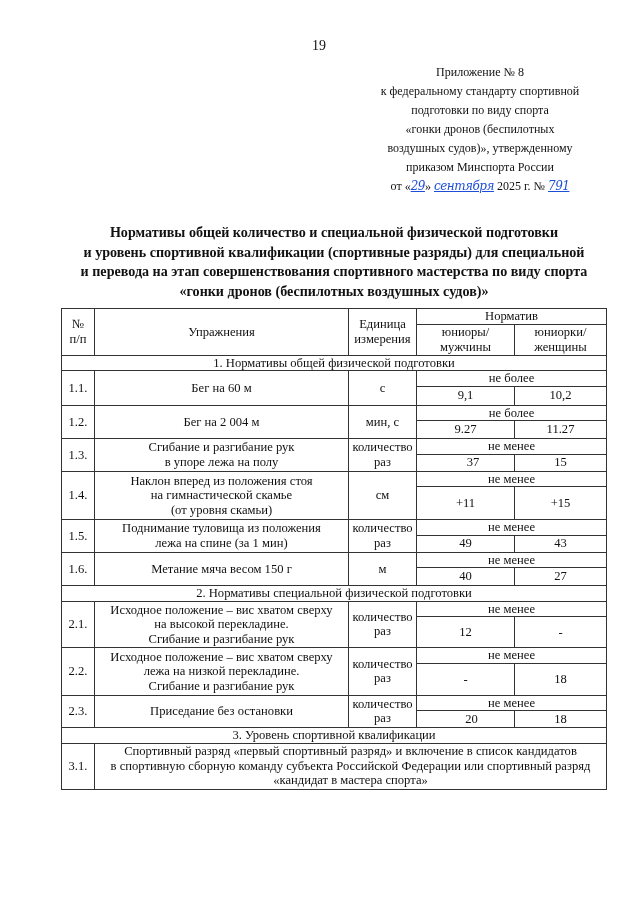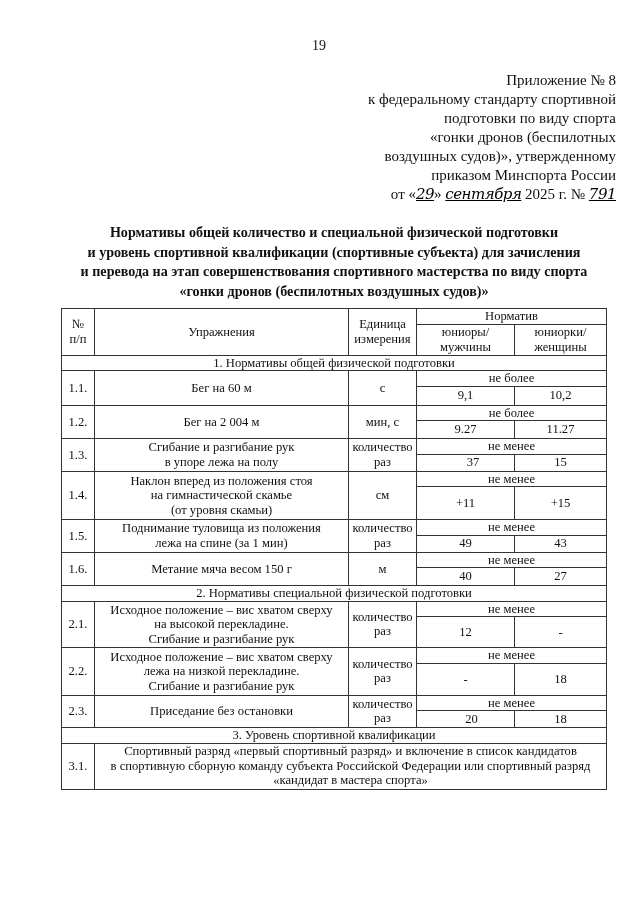--- a/index.html
+++ b/index.html
@@ -1,23 +1,23 @@
 <!DOCTYPE html>
 <html><head>
 <meta charset="utf-8">
 <style>
   html, body { margin: 0; padding: 0; }
   body {
     width: 640px; height: 905px; background: #ffffff; position: relative; overflow: hidden;
     font-family: "Liberation Serif", "DejaVu Serif", serif; color: #111;
   }
   .page-num { position: absolute; left: 312px; top: 38px; font-size: 14px; }
-  .appendix { position: absolute; left: 344px; top: 71px; width: 272px; text-align: right; font-size: 15px; line-height: 19px; }
+  .appendix { position: absolute; left: 344px; top: 63px; width: 272px; text-align: center; font-size: 12px; line-height: 19px; }
   .appendix .line { display: block; white-space: nowrap; }
-  .hand { font-family: "DejaVu Serif", serif; font-style: italic; text-decoration: underline; color: #000000; letter-spacing: -0.5px; }
+  .hand { font-family: "DejaVu Serif", serif; font-style: italic; text-decoration: underline; color: #1d4ed8; letter-spacing: -0.5px; }
   .title { position: absolute; left: 62px; top: 223px; width: 544px; text-align: center; font-weight: bold; font-size: 14.1px; line-height: 19.5px; }
   .title .line { display: block; white-space: nowrap; }
 
   table.norms {
     position: absolute; left: 61px; top: 308px; width: 545px;
     border-collapse: collapse; table-layout: fixed; font-size: 12.6px; line-height: 14.5px;
   }
   table.norms td { border: 1px solid #333; text-align: center; vertical-align: middle; padding: 0 2px; overflow: hidden; white-space: nowrap; }
   .c-num { width: 33px; }
   .c-ex { width: 254px; }
@@ -40,21 +40,21 @@
   <span class="line">к федеральному стандарту спортивной</span>
   <span class="line">подготовки по виду спорта</span>
   <span class="line">«гонки дронов (беспилотных</span>
   <span class="line">воздушных судов)», утвержденному</span>
   <span class="line">приказом Минспорта России</span>
   <span class="line"><span>от «</span><span class="hand">29</span><span>» </span><span class="hand">сентября</span><span> 2025 г. № </span><span class="hand">791</span></span>
 </div>
 
 <div class="title">
   <span class="line">Нормативы общей количество и специальной физической подготовки</span>
-  <span class="line">и уровень спортивной квалификации (спортивные субъекта) для зачисления</span>
+  <span class="line">и уровень спортивной квалификации (спортивные разряды) для специальной</span>
   <span class="line">и перевода на этап совершенствования спортивного мастерства по виду спорта</span>
   <span class="line">«гонки дронов (беспилотных воздушных судов)»</span>
 </div>
 
 <table class="norms">
   <colgroup>
       <col class="c-num">
       <col class="c-ex">
       <col class="c-unit">
       <col class="c-m">

